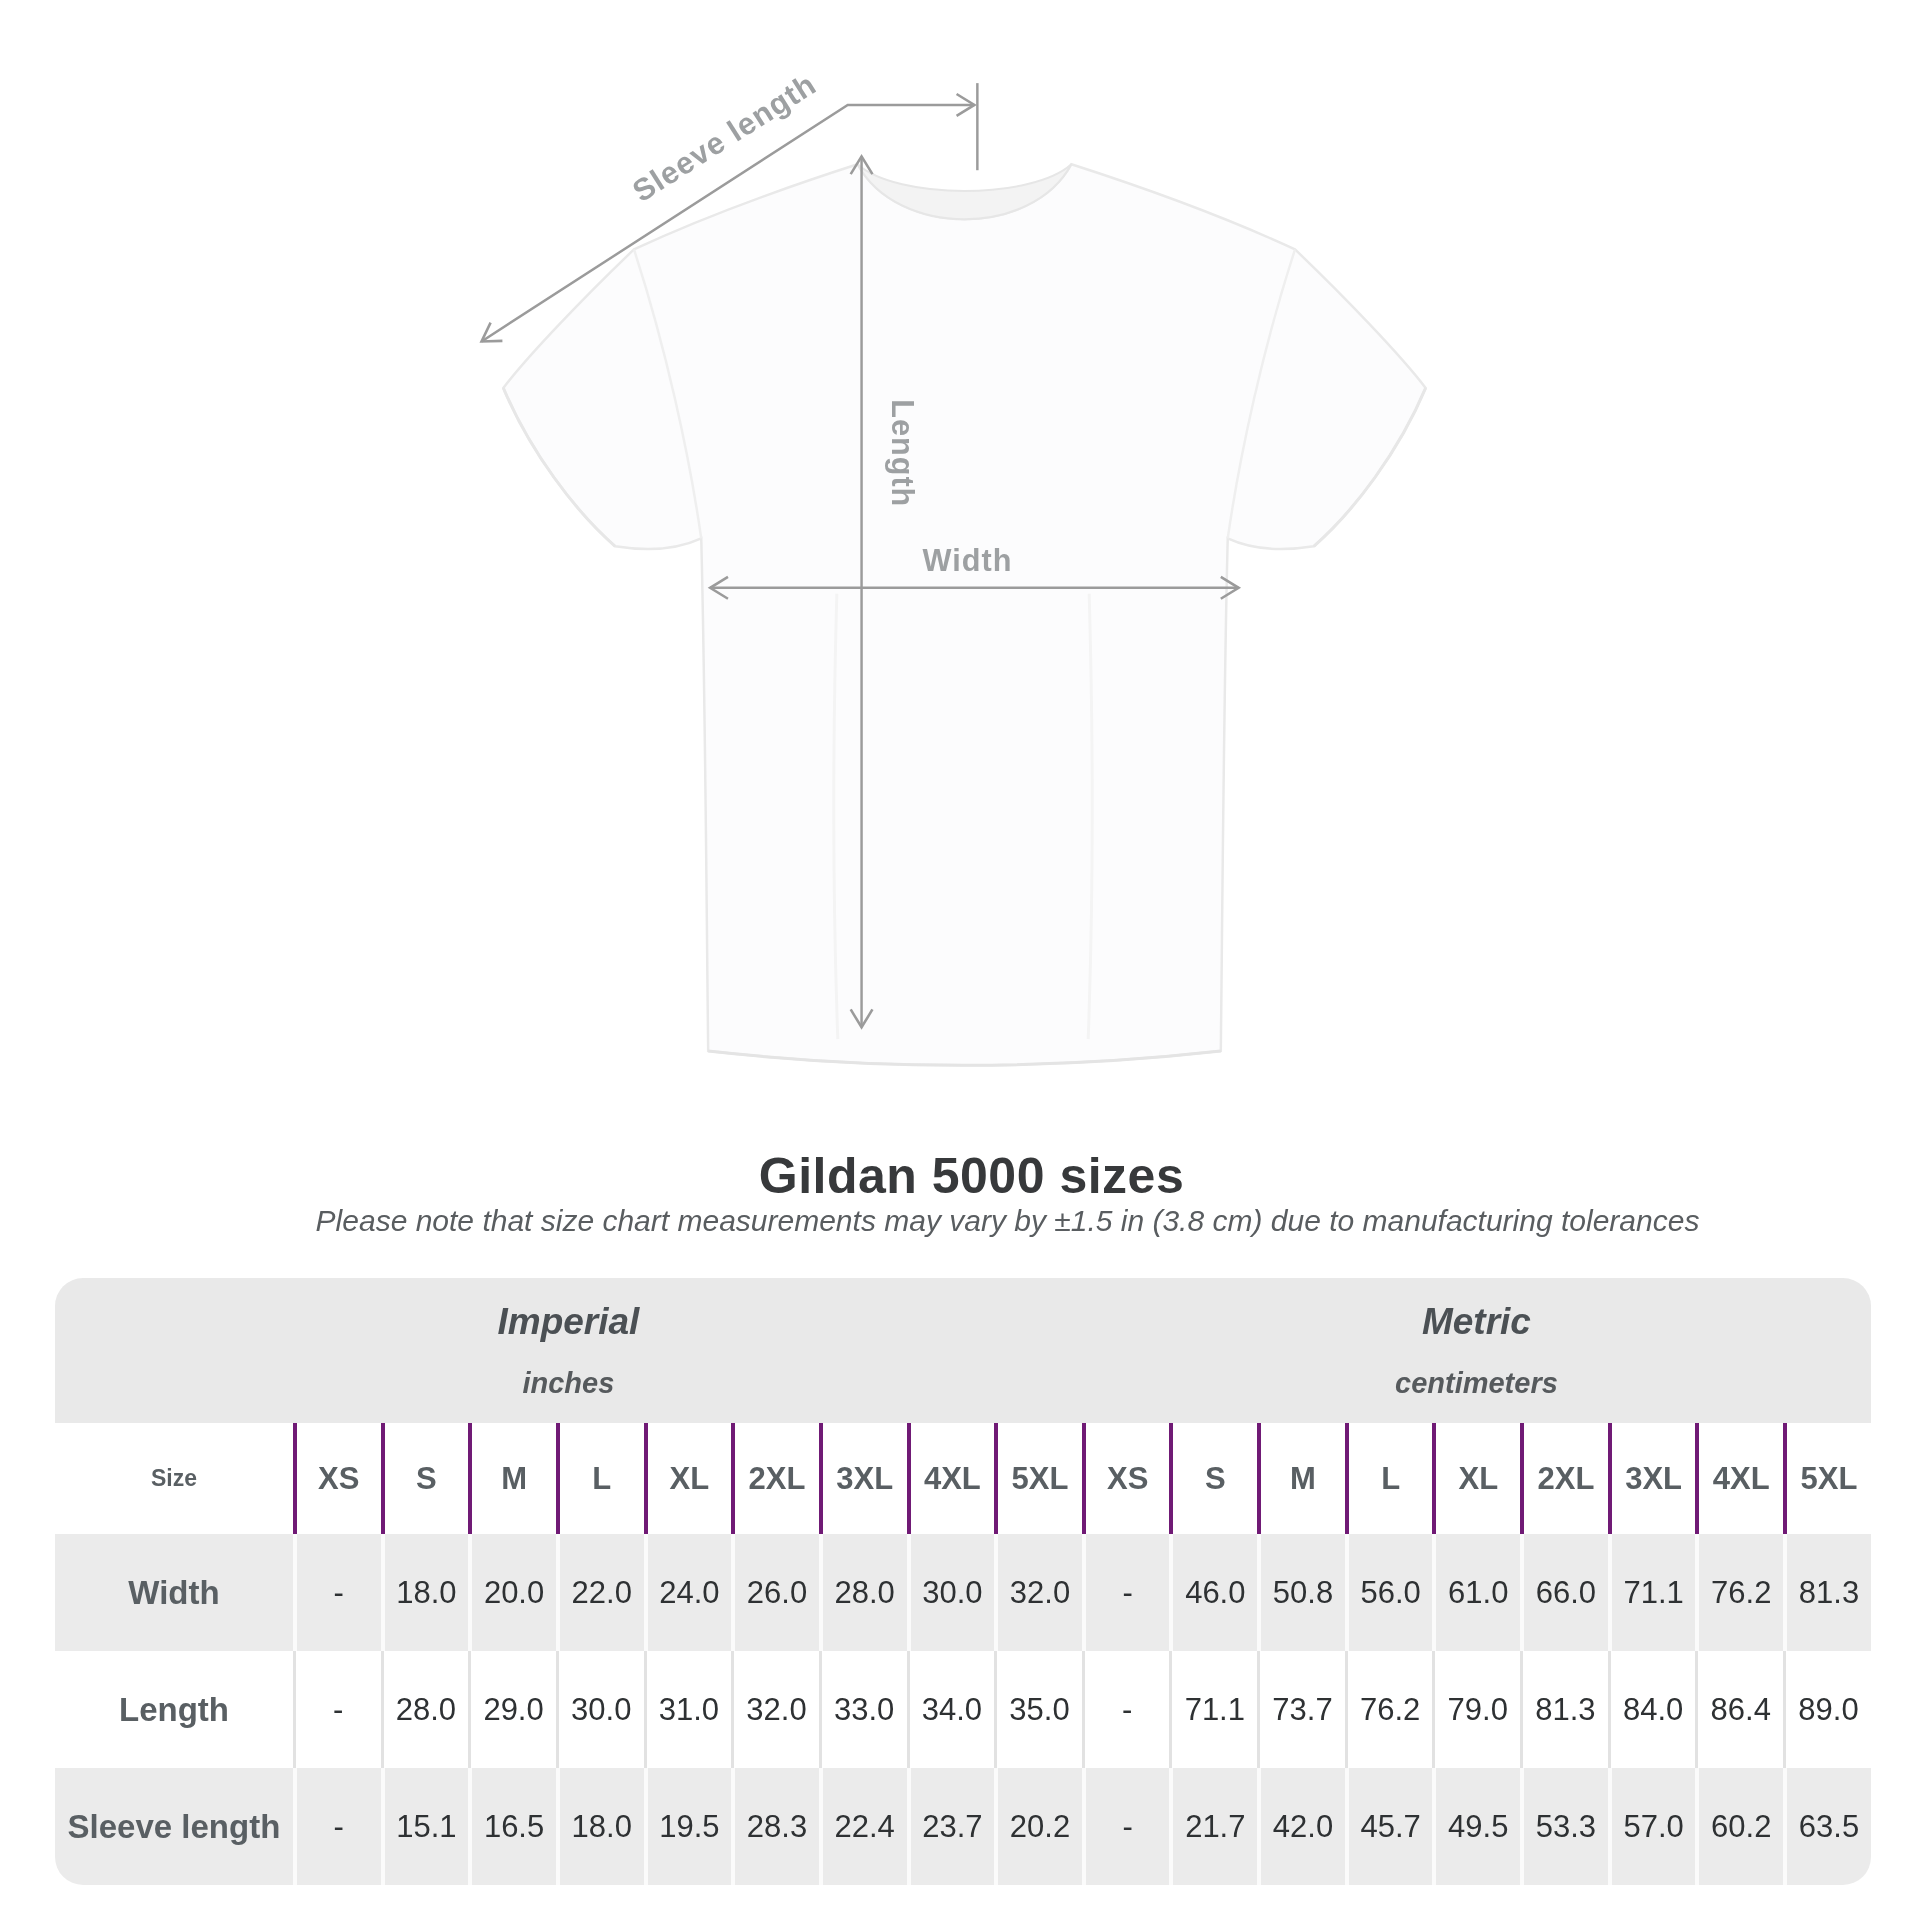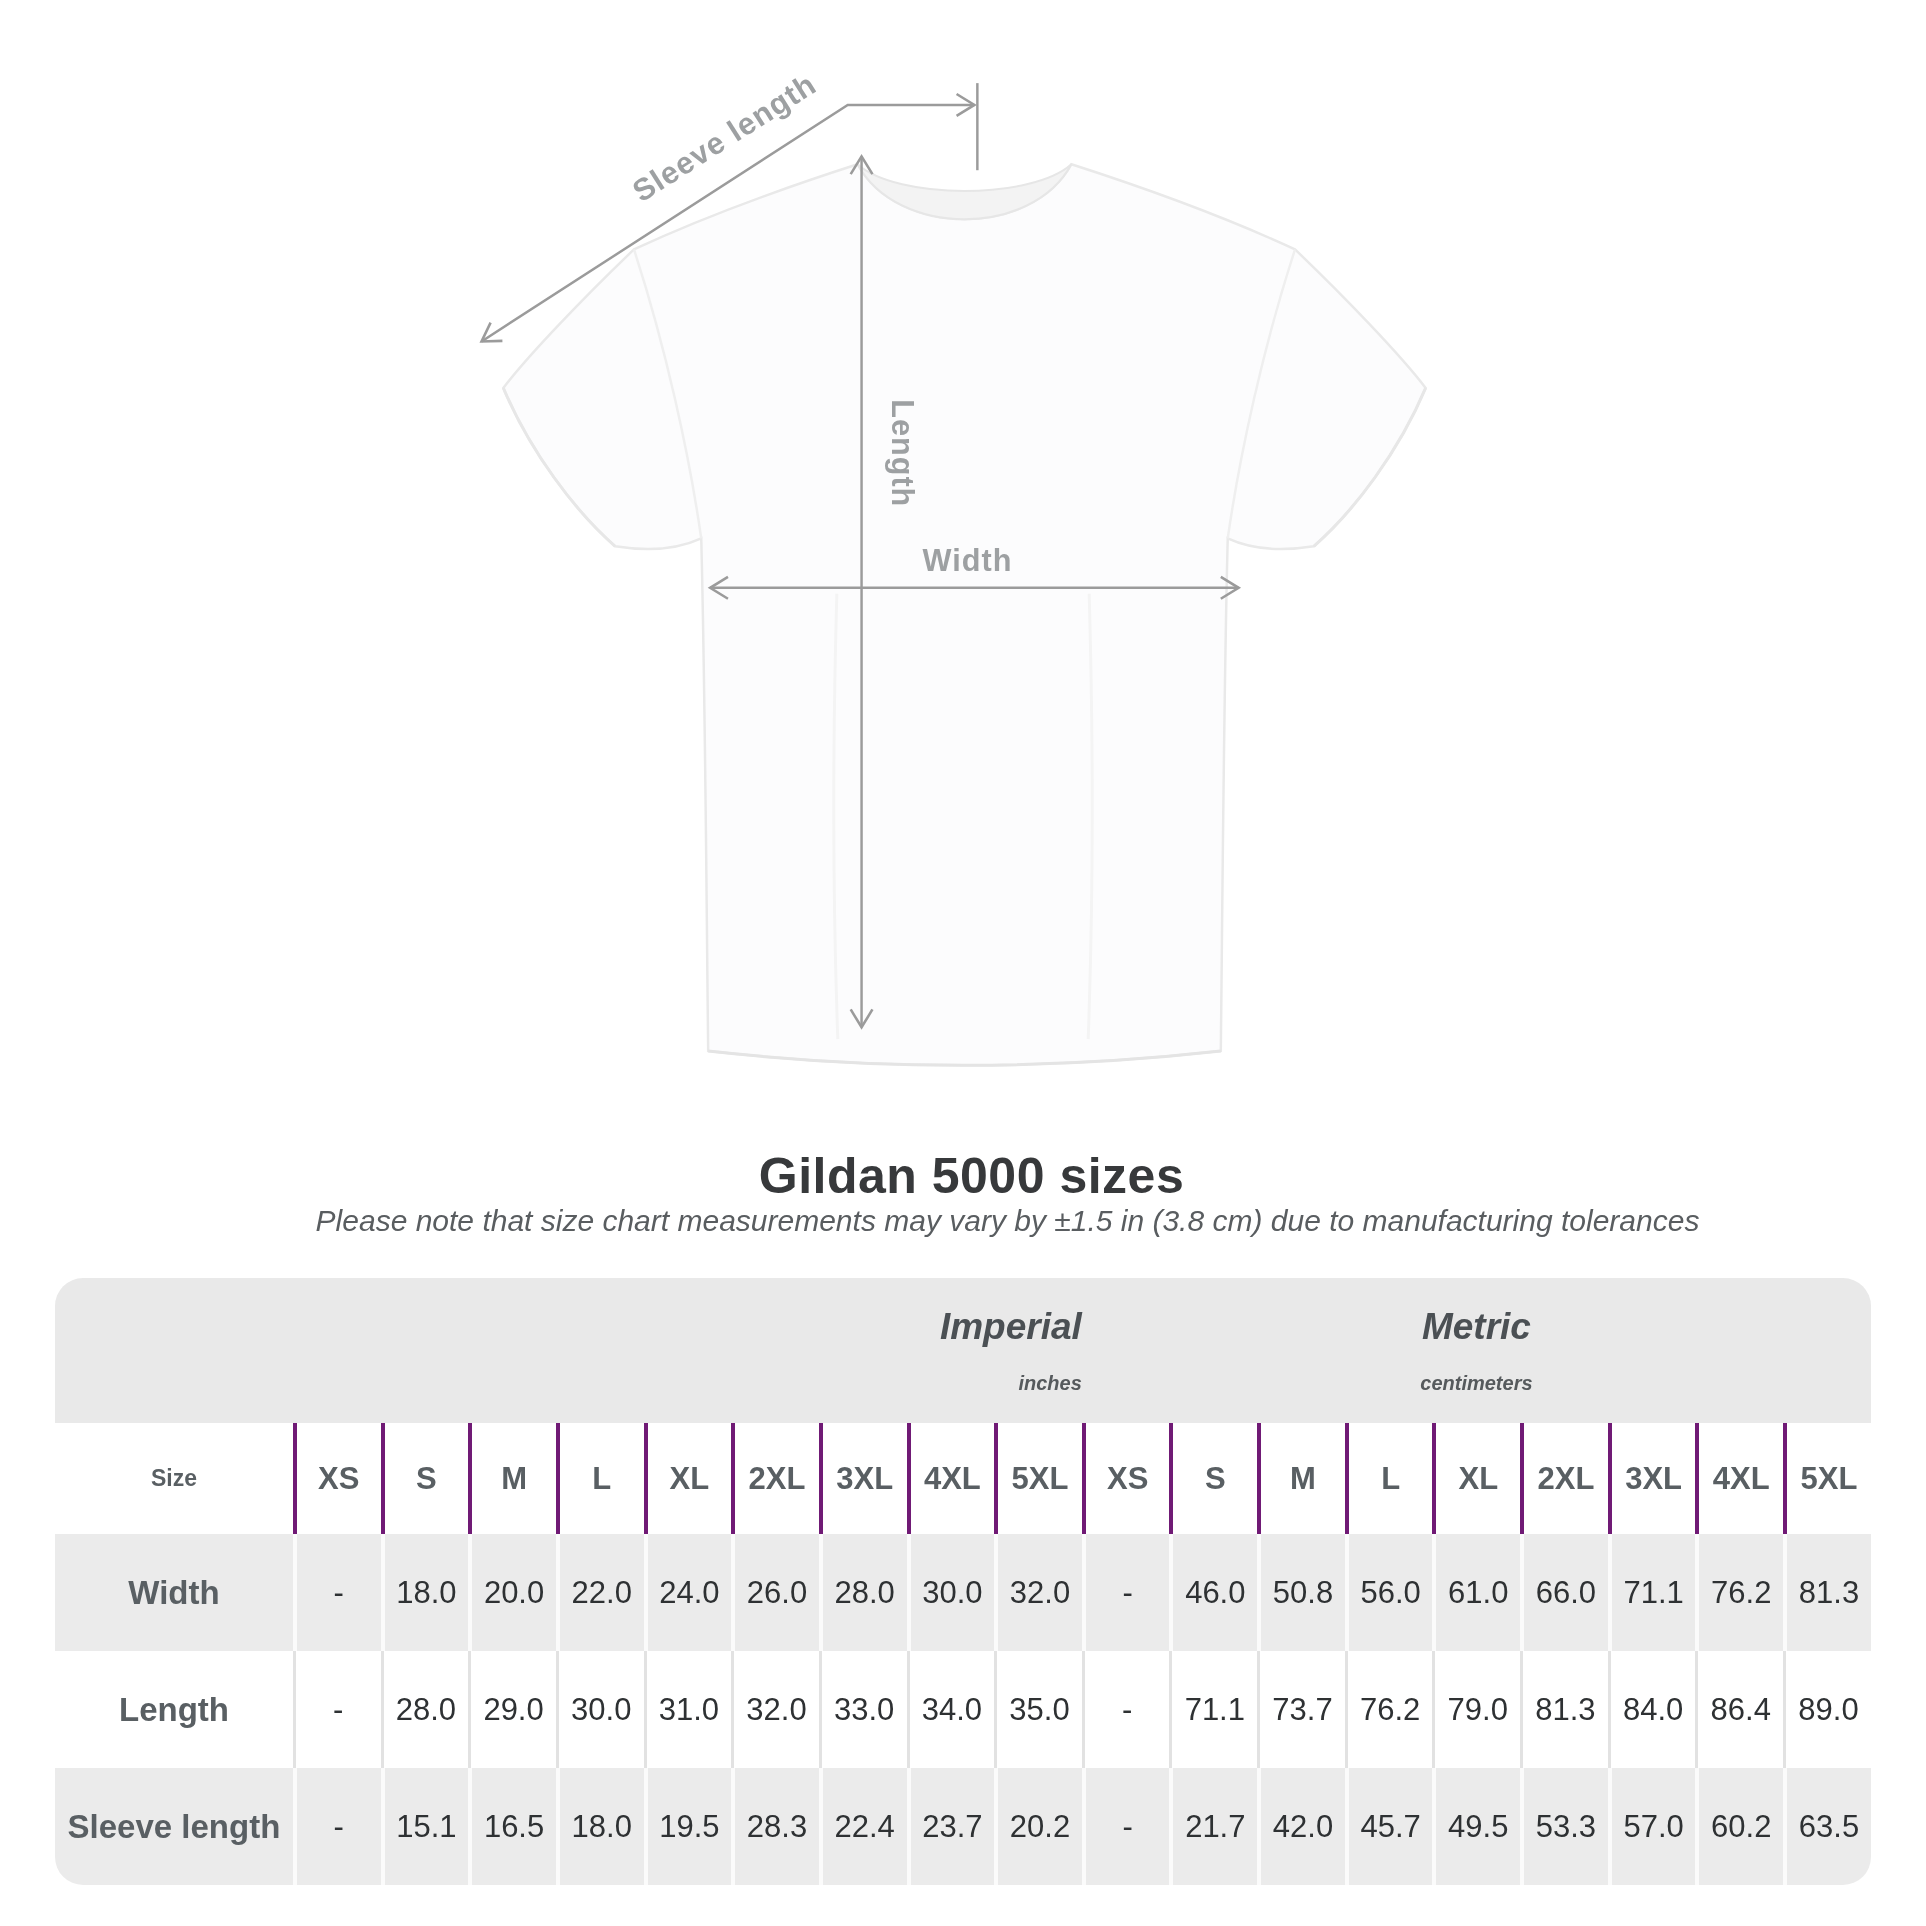--- a/index.html
+++ b/index.html
@@ -23,24 +23,24 @@
     position:absolute;top:1204px;left:0;width:100%;text-align:center;
     font-size:30px;font-style:italic;color:#595d60;margin:0;padding-left:44px;
   }
   
   .size-table{
     position:absolute;top:1278px;left:55px;width:1816px;
     border-collapse:separate;border-spacing:0;table-layout:fixed;
   }
   .size-table th,.size-table td{padding:0;text-align:center;vertical-align:middle;}
   .band th{background:#e9e9e9;height:145px;}
-  .band th:first-child{border-top-left-radius:28px;text-align:right;}
+  .band th:first-child{border-top-left-radius:28px;}
   .band th:last-child{border-top-right-radius:28px;}
   .ug-label{font-size:37px;font-weight:bold;font-style:italic;color:#4b5054;}
-  .ug-sub{font-size:20px;font-style:italic;color:#565a5d;margin-top:24px;}
+  .ug-sub{font-size:29px;font-style:italic;color:#565a5d;margin-top:24px;}
   .sizes th{
     background:#ffffff;height:111px;font-size:31px;font-weight:bold;color:#595f63;
     border-left:4px solid #701a75;
   }
   .sizes th:first-child{border-left:none;font-size:23px;}
   .size-table tbody td{height:117px;font-size:31px;color:#2e3133;}
   .size-table tbody td.rowlabel{font-weight:bold;color:#595f63;font-size:33px;}
   tr.gray td{background:#ebebeb;border-left:4px solid #fbfbfb;}
   tr.white td{background:#ffffff;border-left:3px solid #e2e2e2;}
   tr.gray td:first-child,tr.white td:first-child{border-left:none;}

